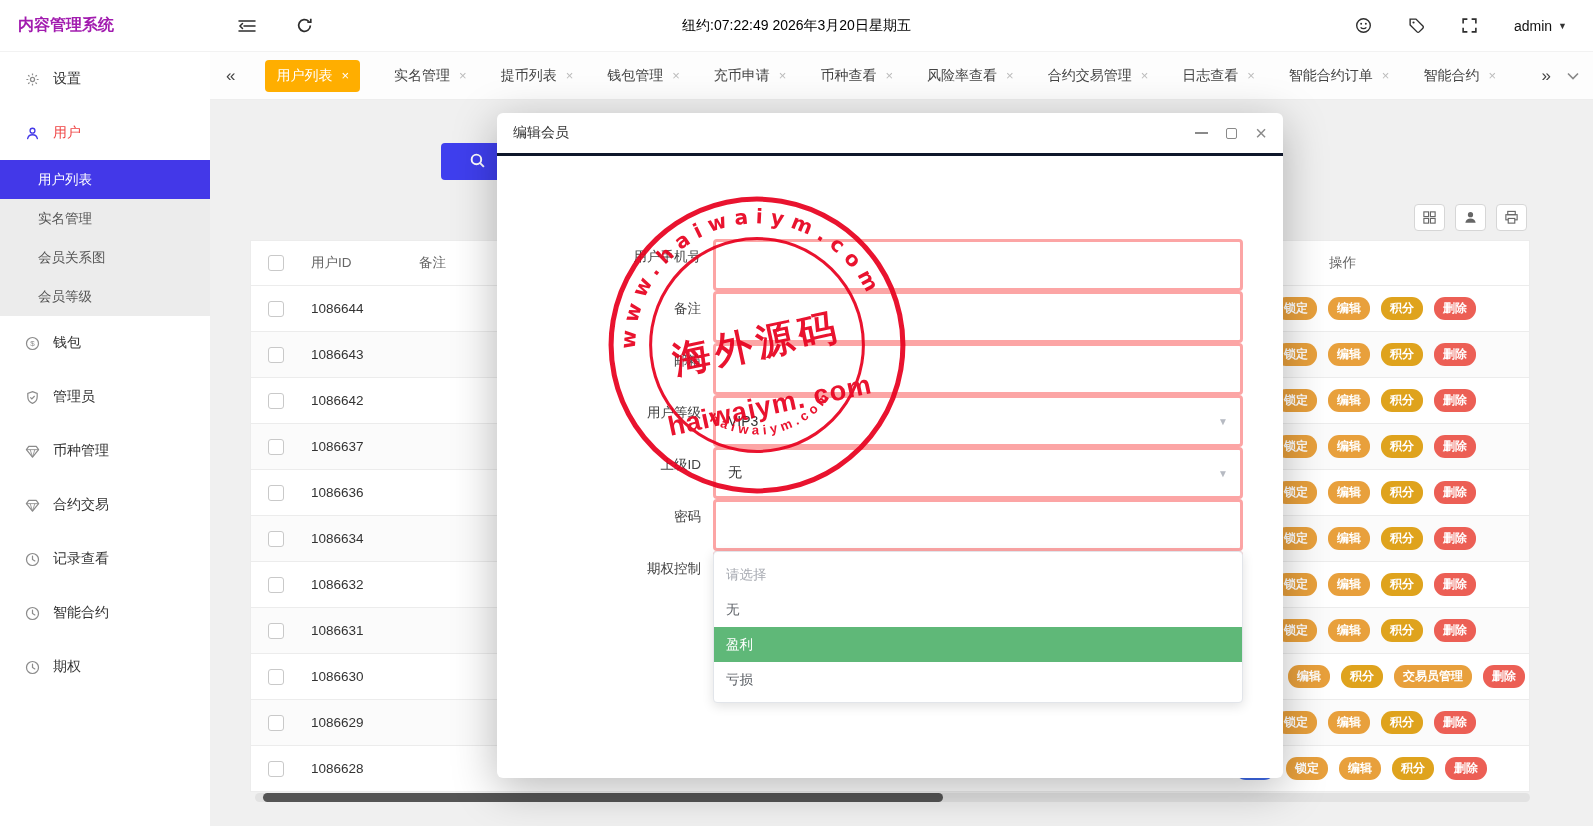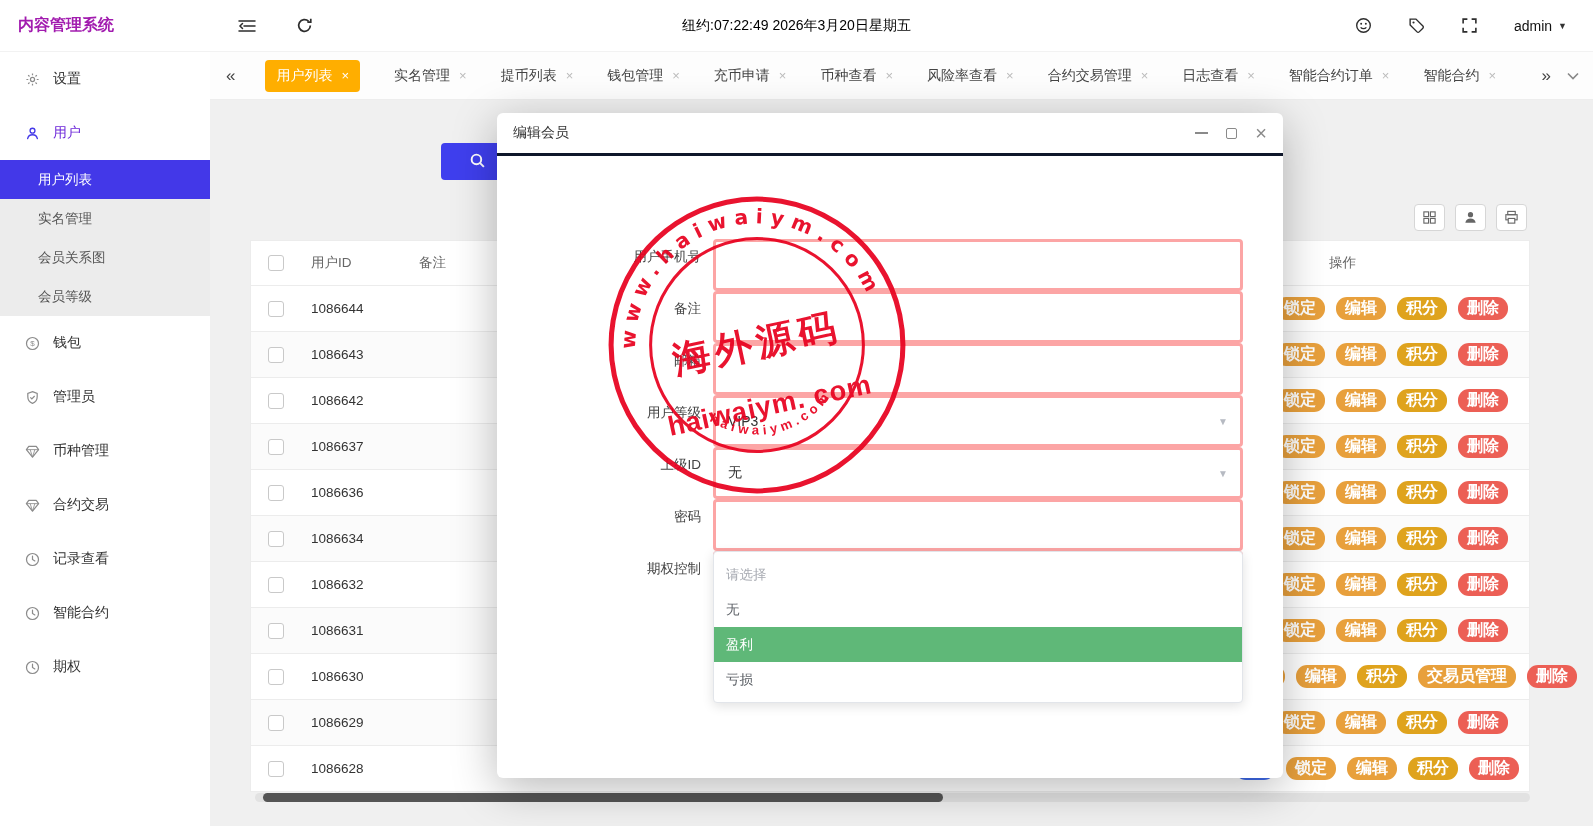--- a/index.html
+++ b/index.html
@@ -26,21 +26,21 @@
   .tab .tab-close{margin-left:9px;color:#bbb;font-size:13px;line-height:1}
   .tab.active{background:#ffae00;color:#fff;padding:7px 11px;border-radius:4px;margin-left:14px}
   .tab.active .tab-close{color:#fff}
   .tab-right-ctrls{display:flex;align-items:center;gap:14px;padding:0 14px;flex:0 0 auto}
 
   
   .sidebar{position:absolute;top:52px;left:0;width:210px;bottom:0;background:#fff;z-index:20}
   .side-item{height:54px;display:flex;align-items:center;gap:13px;padding-left:24px;
     font-size:14px;color:#333;cursor:pointer}
   .side-item .s-icon{width:16px;height:16px;display:inline-flex;align-items:center;justify-content:center;color:#8b8b8b;font-size:14px}
-  .side-item.grp{color:#6d28d9}
+  .side-item.grp{color:#ef4444}
   .side-item.grp .s-icon{color:#4338e8}
   .side-sub{height:39px;line-height:39px;padding-left:38px;background:#ececec;font-size:13.5px;color:#555;cursor:pointer}
   .side-sub.active{background:#4338e8;color:#fff}
 
   
   .content{position:absolute;left:210px;top:100px;right:0;bottom:0;background:#f0f0f0;z-index:1}
   .search-input{position:absolute;left:40px;top:43px;width:178px;height:37px;background:#fff;
     border:1px solid #d9d9d9;border-radius:4px;padding:0 11px;font-size:13px;color:#333;outline:none}
   .search-input::placeholder{color:#aeaeae}
   .search-btn{position:absolute;left:231px;top:43px;width:72px;height:37px;background:#3f3fee;
@@ -54,21 +54,21 @@
   .thead{height:45px;color:#666}
   .trow{height:46px}
   .trow:nth-child(even){background:#fbfbfb}
   .cell-check{width:50px;display:flex;align-items:center;justify-content:center;flex:0 0 auto}
   .checkbox{width:16px;height:16px;border:1px solid #c9c9c9;border-radius:3px;background:#fff;display:inline-block;cursor:pointer}
   .cell-id{width:110px;padding-left:10px;font-size:13.5px;flex:0 0 auto}
   .cell-remark{flex:1 1 auto;padding-left:8px;font-size:13.5px}
   .cell-actions{width:300px;flex:0 0 auto;display:flex;align-items:center;padding-left:46px}
   .cell-actions.shift{padding-left:6px}
   .thead .cell-actions{padding-left:100px;font-size:13.5px}
-  .btn{height:23px;padding:0 9px;margin-right:11px;border-radius:11px;color:#fff;font-size:16px;
+  .btn{height:23px;padding:0 9px;margin-right:11px;border-radius:11px;color:#fff;font-size:12px;
     font-weight:bold;display:inline-flex;align-items:center;justify-content:center;cursor:pointer;white-space:nowrap}
   .btn.orange{background:#e8a03c}
   .btn.gold{background:#dfa31d}
   .btn.red{background:#ec5f55}
   .btn.blue{background:#3f6bee;min-width:40px}
 
   .hscroll{position:absolute;left:45px;top:693px;width:1275px;height:9px;background:#e2e2e2;border-radius:5px}
   .hthumb{position:absolute;left:8px;top:0;width:680px;height:9px;background:#555;border-radius:5px;cursor:pointer}
 
   

